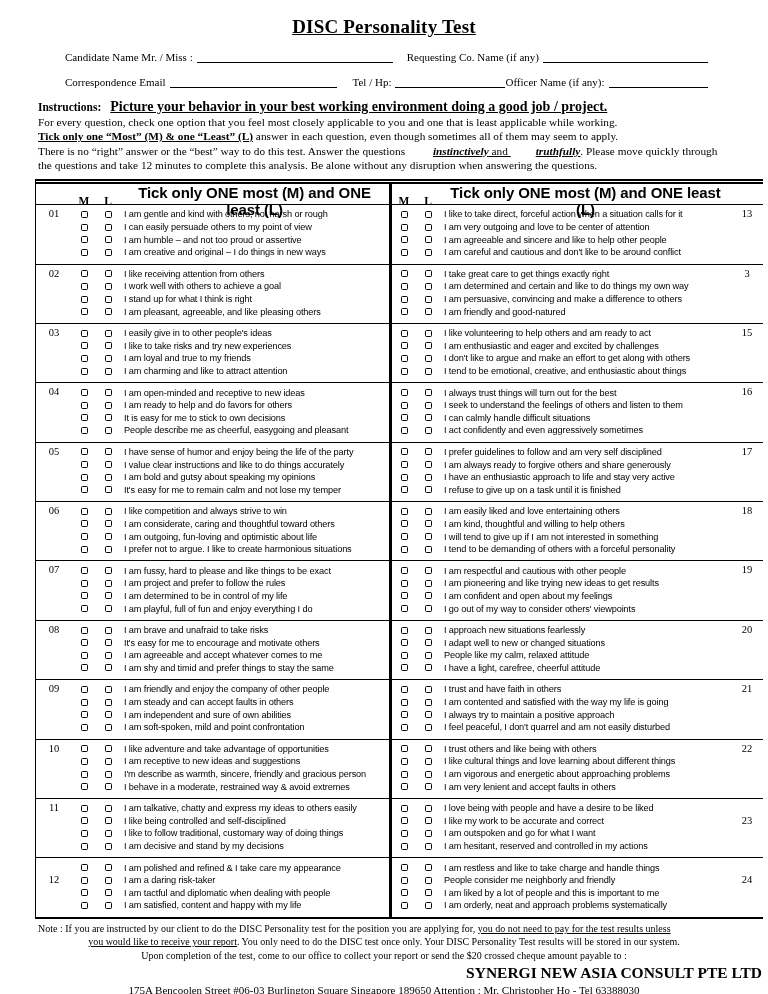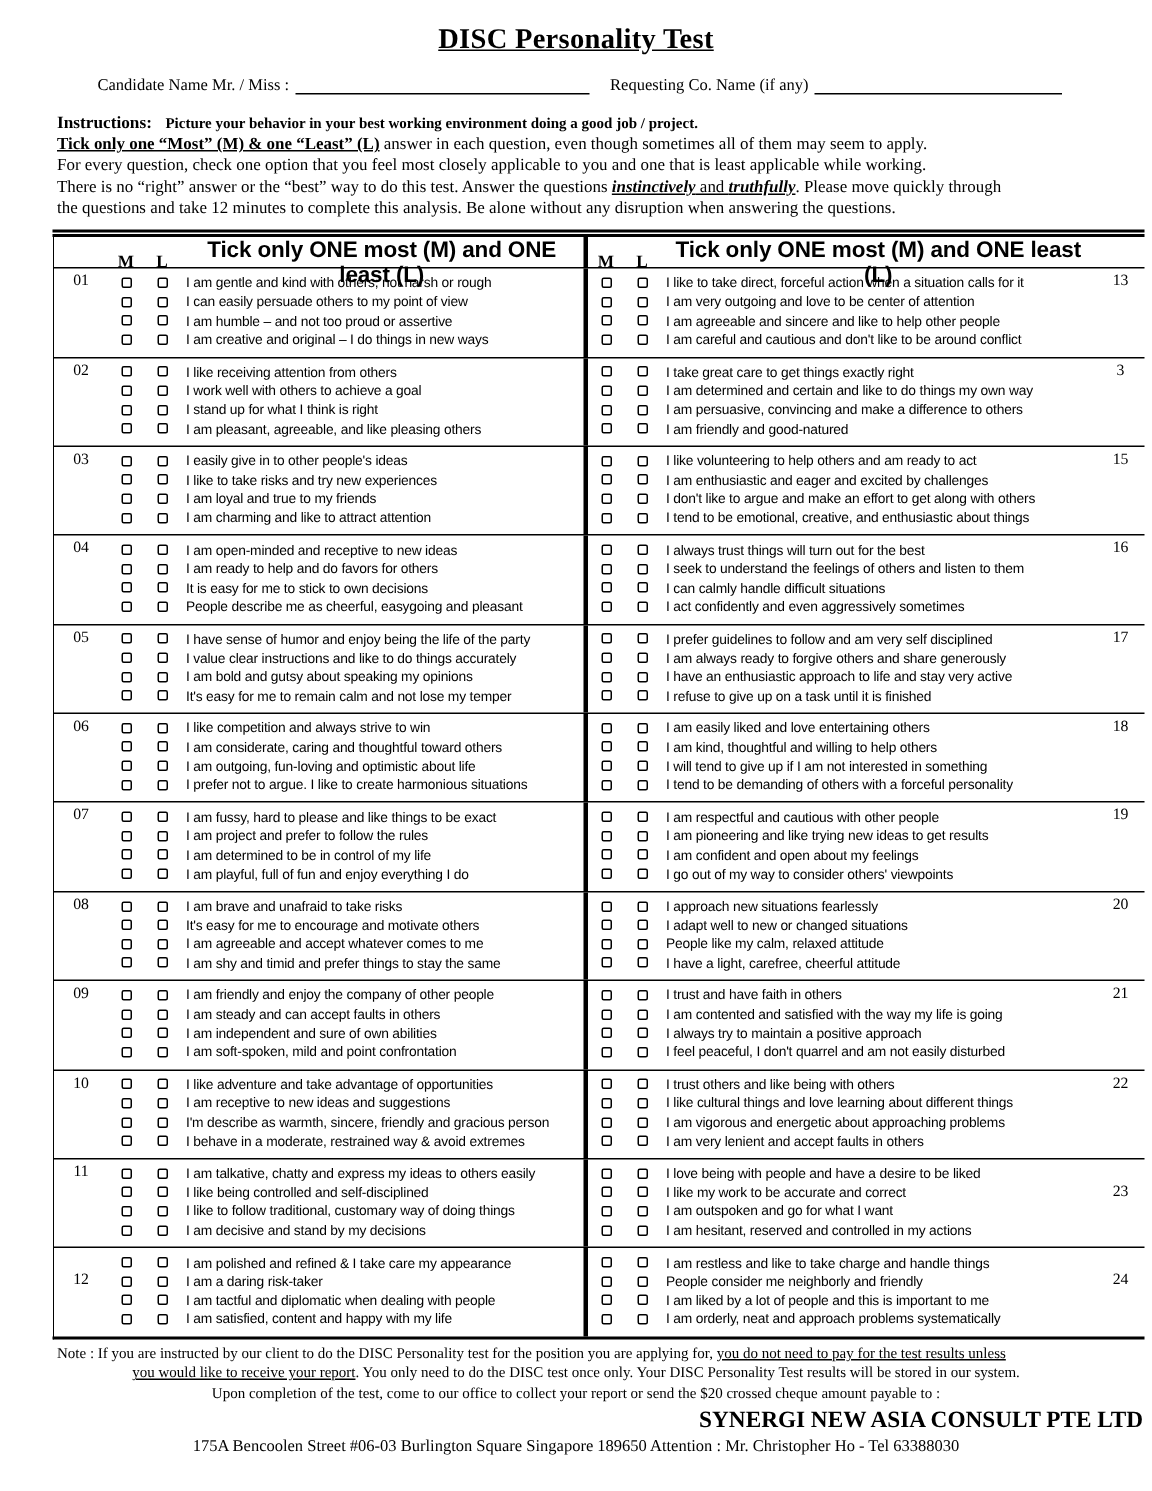--- a/index.html
+++ b/index.html
@@ -15,25 +15,25 @@
     text-decoration: underline; padding-top: 16px; letter-spacing: .2px;
   }
   .fields { margin: 10px 60px 0 65px; font-size: 11px; }
   .frow { display: flex; align-items: flex-end; margin-top: 13px; }
   .flabel { white-space: nowrap; text-align: right; }
   .bline { border-bottom: 1px solid #000; height: 11px; display: inline-block; margin-left: 4px; }
   
   .instr { margin: 11px 35px 0 38px; }
   .instr-head { font-size: 12px; }
   .instr-head .lbl { font-weight: bold; font-size: 11.5px; }
-  .instr-head .big { font-weight: bold; font-size: 10px; margin-left: 9px; }
+  .instr-head .big { font-weight: bold; font-size: 14px; text-decoration: underline; margin-left: 9px; }
   .instr p { font-size: 11.3px; line-height: 14.3px; }
   .bold-u { font-weight: bold; text-decoration: underline; }
   .em-u { text-decoration: underline; }
-  .em-u b { font-style: italic; }
+  .em-u b { font-style: italic; margin-left: 25px; }
   
   .qtable { margin: 7px 5px 0 35px; width: 728px; border-top: 5px double #000;
             border-bottom: 2px solid #000; border-left: 1px solid #000; }
   .thead { display: flex; border-bottom: 1.5px solid #000; height: 21px; font-weight: bold; }
   .hgrid { display: grid; align-items: center; height: 100%; }
   .hgrid.left  { width: 353px; grid-template-columns: 36px 24px 24px 1fr; }
   .hgrid.right { flex: 1; grid-template-columns: 24px 24px 1fr 32px; }
   .mlh { text-align: center; font-family: "Liberation Serif", serif; font-size: 11.5px; }
   .tickhdr { text-align: center; font-family: "Liberation Sans", sans-serif;
              font-size: 15px; letter-spacing: -0.1px; }
@@ -69,28 +69,36 @@
 
   <div class="title">DISC Personality Test</div>
 
   <div class="fields">
     <div class="frow">
       <span class="flabel">Candidate Name Mr. / Miss :</span>
       <span class="bline" style="width:196px"></span>
       <span class="flabel" style="margin-left:14px">Requesting Co. Name (if any)</span>
       <span class="bline" style="flex:1"></span>
     </div>
+    <div class="frow">
+      <span class="flabel">Correspondence Email</span>
+      <span class="bline" style="width:167px"></span>
+      <span class="flabel" style="margin-left:16px">Tel / Hp:</span>
+      <span class="bline" style="width:110px"></span>
+      <span class="flabel">Officer Name (if any):</span>
+      <span class="bline" style="flex:1"></span>
+    </div>
   </div>
 
   <div class="instr">
     <div class="instr-head">
       <span class="lbl">Instructions:</span><span class="big">Picture your behavior  in your best working environment doing a good job / project.</span>
     </div>
+    <p>For every question, check one option that you feel most closely applicable to you and one that is least applicable while working.</p>
     <p><span class="bold-u">Tick only one “Most” (M) &amp; one “Least” (L)</span><span> answer in each question, even though sometimes all of them may seem to apply.</span></p>
-    <p>For every question, check one option that you feel most closely applicable to you and one that is least applicable while working.</p>
     <p><span>There is no “right”  answer or the “best” way to do this test.   Answer the questions </span><span class="em-u"><b>instinctively</b><span> and </span><b>truthfully</b></span><span>.   Please move quickly through</span></p>
     <p>the questions and take 12 minutes to complete this analysis.  Be alone without any disruption when answering the questions.</p>
   </div>
 
   <div class="qtable">
     <div class="thead">
       <div class="hgrid left">
         <div></div>
         <div class="mlh">M</div>
         <div class="mlh">L</div>

